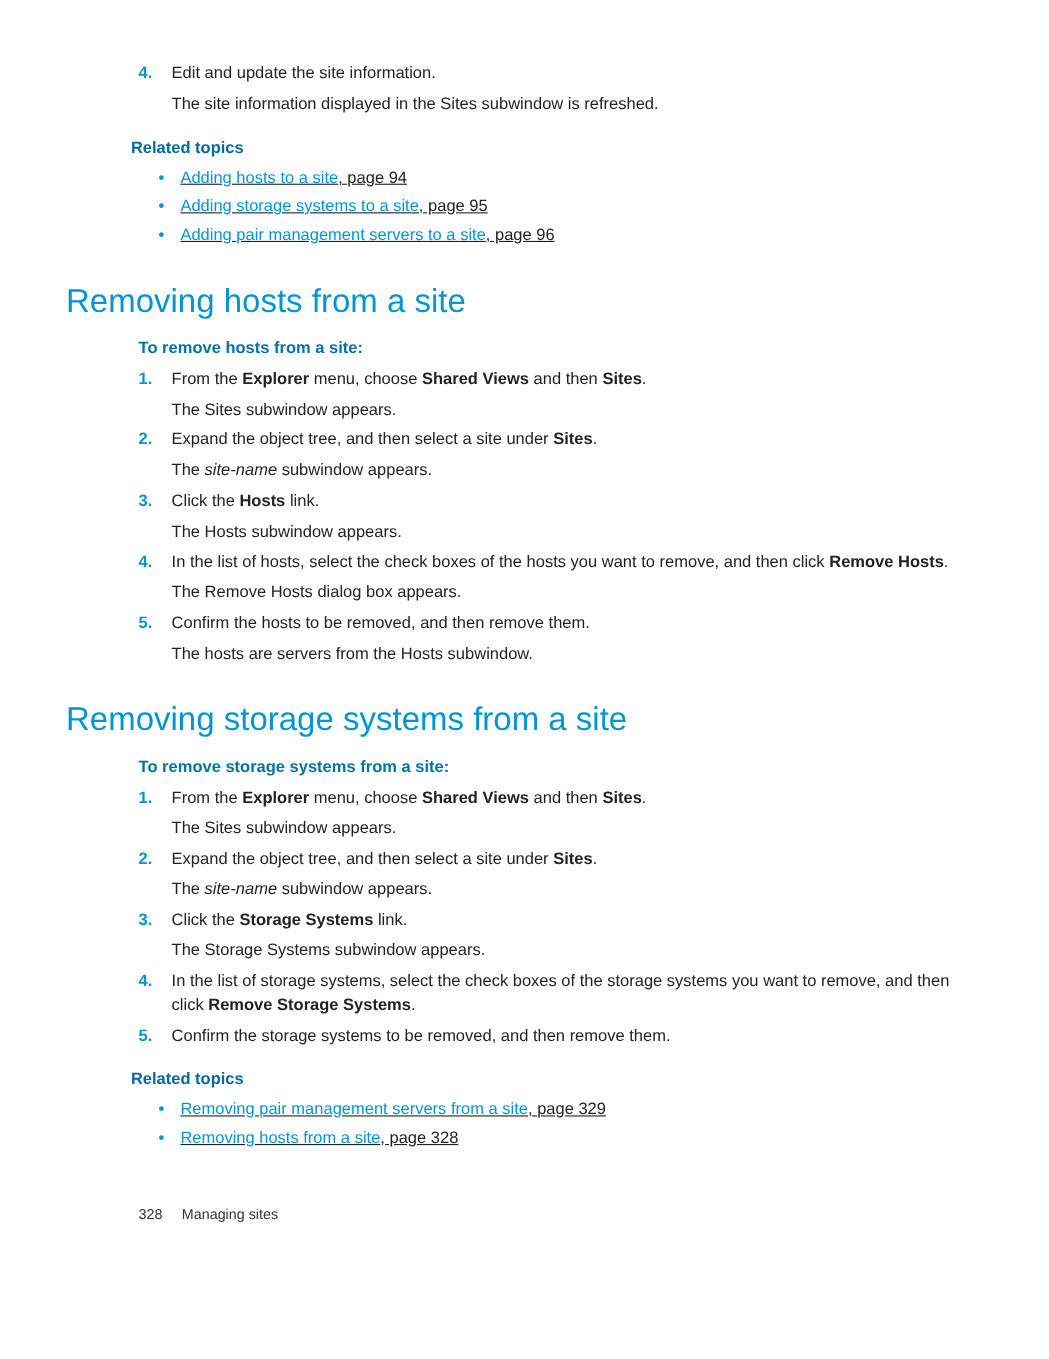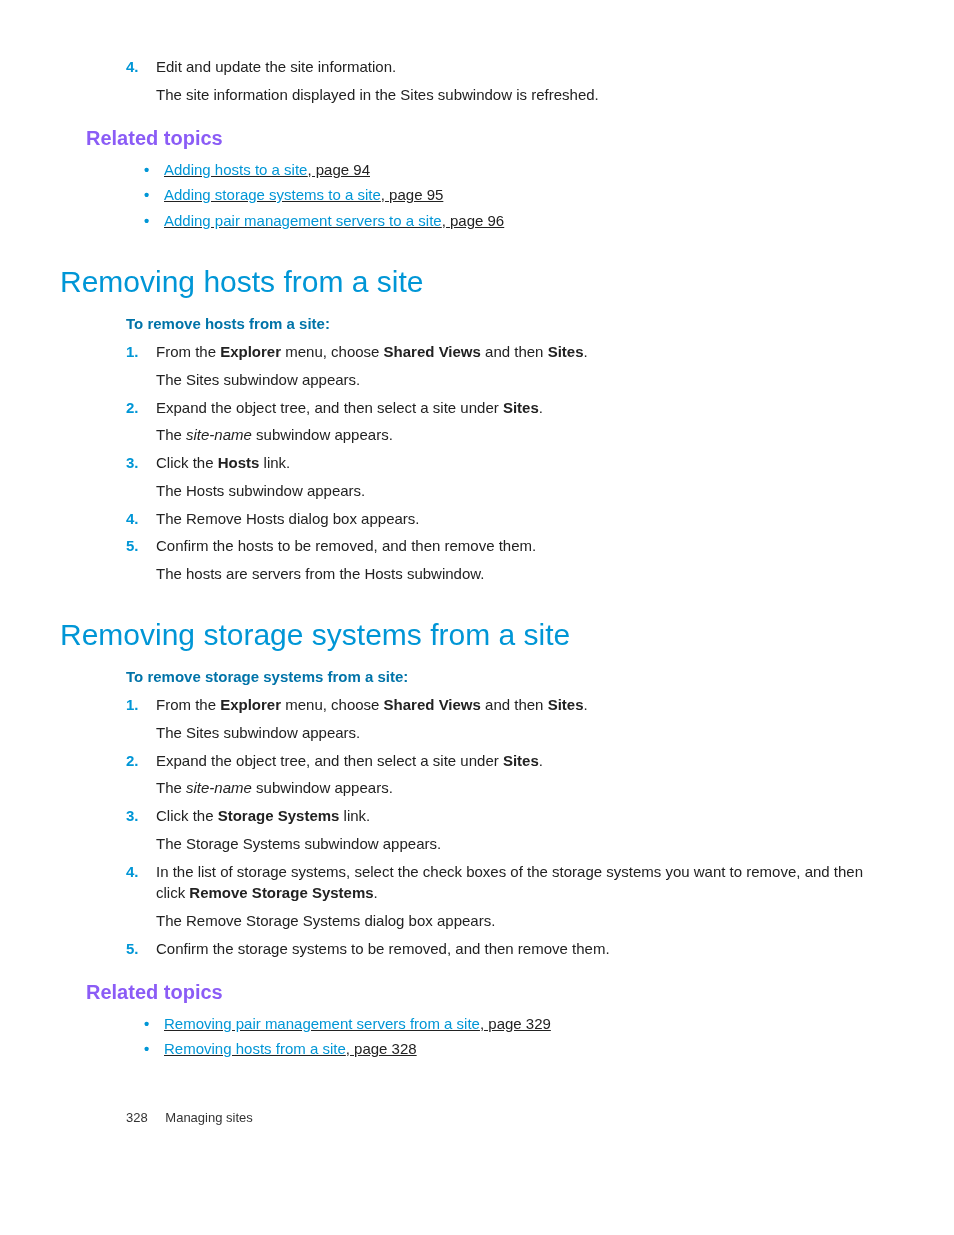--- a/index.html
+++ b/index.html
@@ -20,23 +20,23 @@
     margin: 28px 0 10px 0;
   }
   .sub-heading {
     font-weight: bold;
     color: #0073a8;
     font-size: 15px;
     margin: 6px 0 6px 66px;
   }
   .related-heading {
     font-weight: bold;
-    font-size: 20px;
-    margin: 18px 0 6px 26px;
-    color: #8b5cf6;
+    font-size: 15px;
+    margin: 18px 0 6px 59px;
+    color: #0369a1;
   }
   ol.steps {
     list-style: none;
     padding: 0;
     margin: 0 0 10px 66px;
   }
   ol.steps > li {
     position: relative;
     padding-left: 30px;
     margin-bottom: 6px;
@@ -114,20 +114,21 @@
       <div class="step-body">Expand the object tree, and then select a site under <span class="b">Sites</span>.</div>
       <div class="step-result">The <span class="i">site-name</span> subwindow appears.</div>
     </li>
     <li>
       <span class="num">3.</span>
       <div class="step-body">Click the <span class="b">Hosts</span> link.</div>
       <div class="step-result">The Hosts subwindow appears.</div>
     </li>
     <li>
       <span class="num">4.</span>
+      <div class="step-body">In the list of hosts, select the check boxes of the hosts you want to remove, and then click <span class="b">Remove Hosts</span>.</div>
       <div class="step-result">The Remove Hosts dialog box appears.</div>
     </li>
     <li>
       <span class="num">5.</span>
       <div class="step-body">Confirm the hosts to be removed, and then remove them.</div>
       <div class="step-result">The hosts are servers from the Hosts subwindow.</div>
     </li>
   </ol>
 
 <div class="section-heading">Removing storage systems from a site</div>
@@ -144,21 +145,20 @@
       <div class="step-result">The <span class="i">site-name</span> subwindow appears.</div>
     </li>
     <li>
       <span class="num">3.</span>
       <div class="step-body">Click the <span class="b">Storage Systems</span> link.</div>
       <div class="step-result">The Storage Systems subwindow appears.</div>
     </li>
     <li>
       <span class="num">4.</span>
       <div class="step-body">In the list of storage systems, select the check boxes of the storage systems you want to remove, and then click <span class="b">Remove Storage Systems</span>.</div>
-      <div class="step-result">The Remove Storage Systems dialog box appears.</div>
     </li>
     <li>
       <span class="num">5.</span>
       <div class="step-body">Confirm the storage systems to be removed, and then remove them.</div>
     </li>
   </ol>
 
 <div class="related-heading">Related topics</div>
 <ul class="related" id="sec2-related">
     <li><span class="link">Removing pair management servers from a site</span><span>, page 329</span></li>

